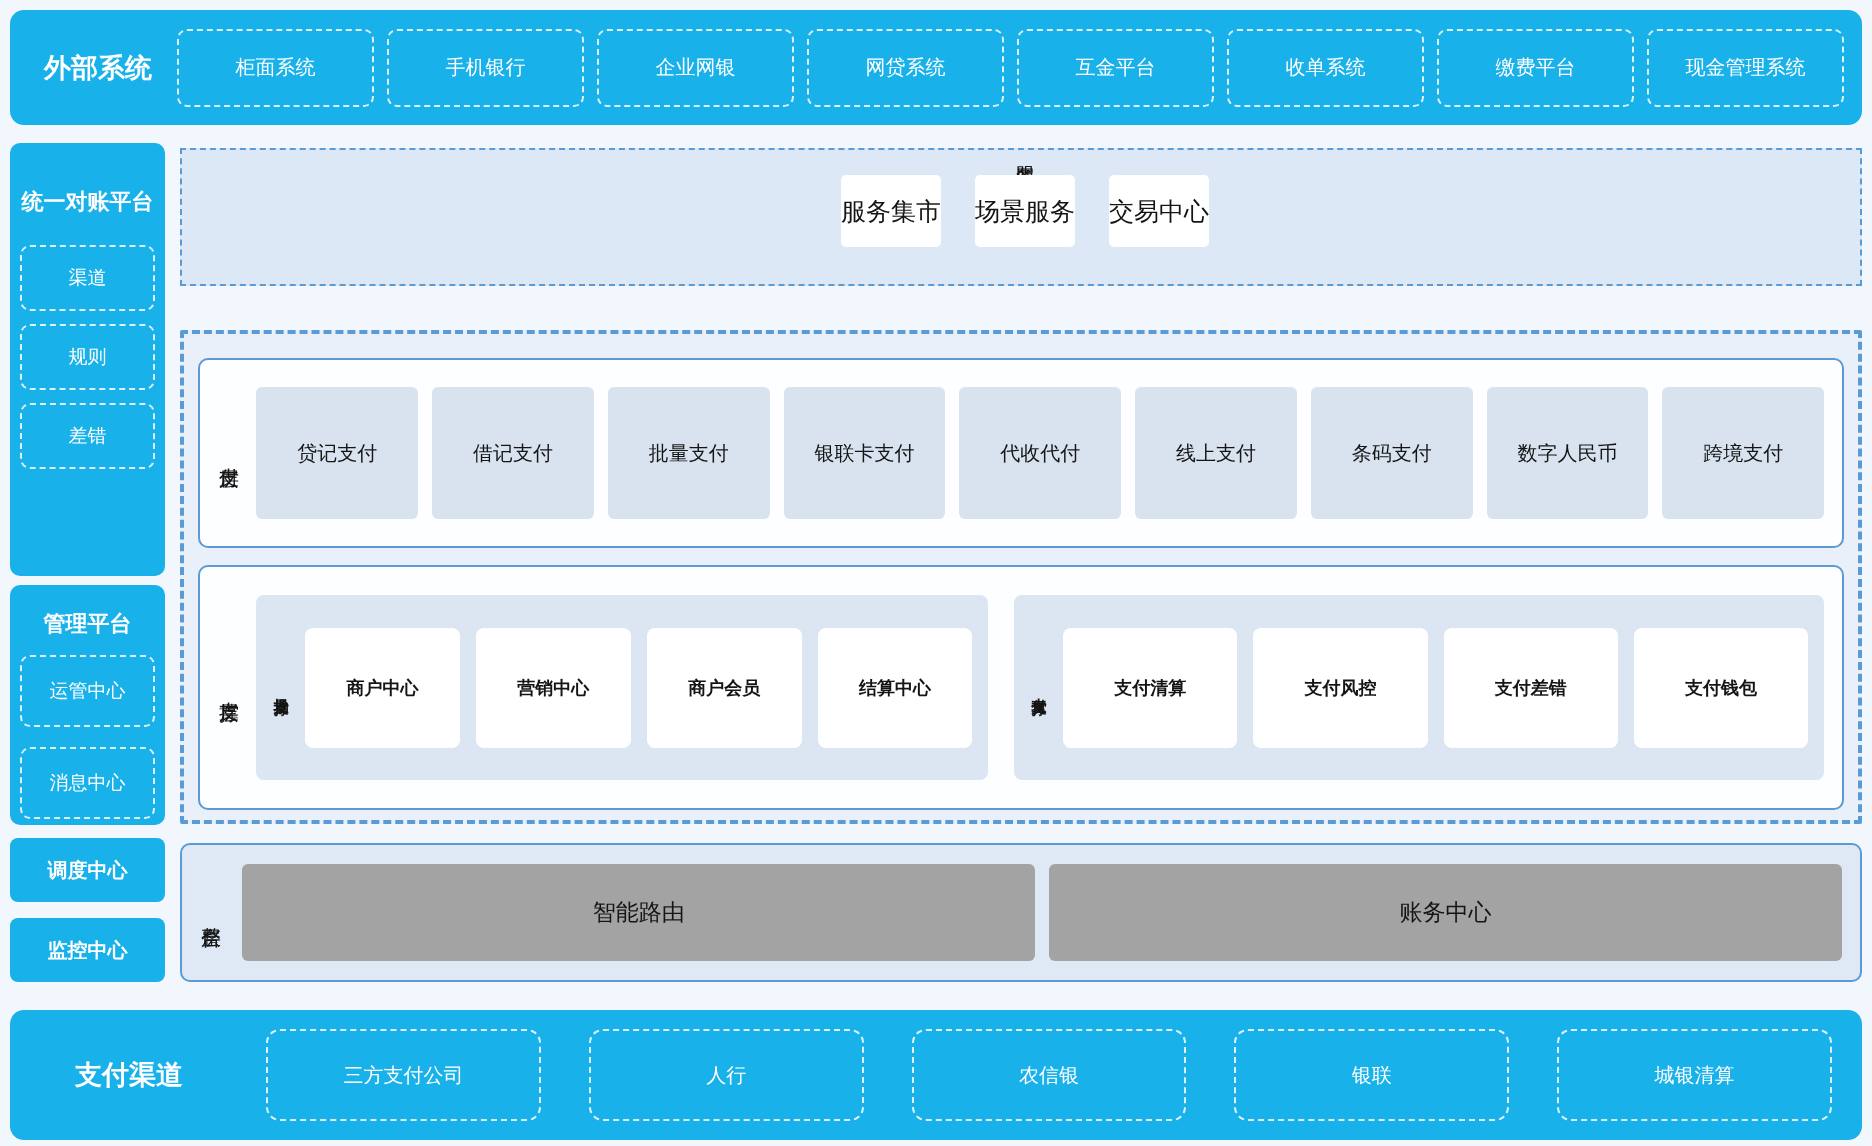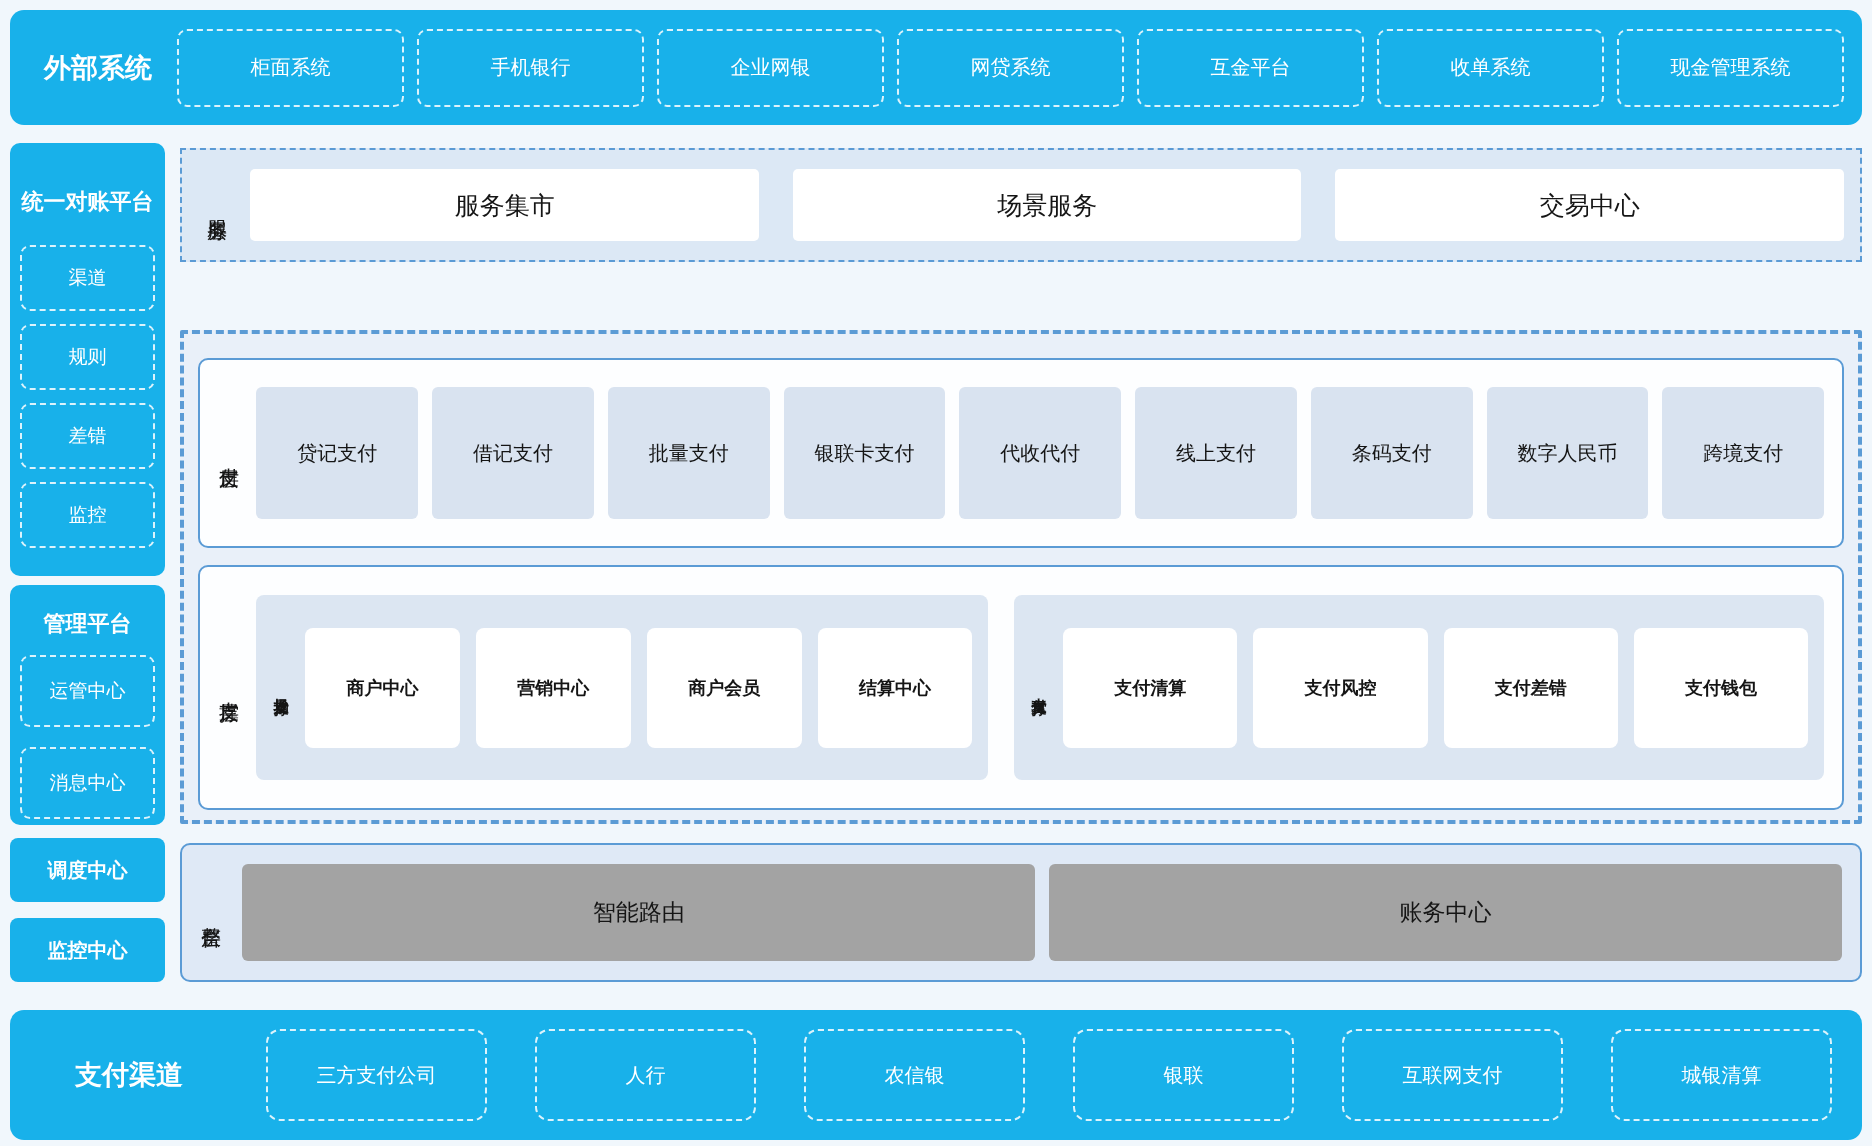--- a/index.html
+++ b/index.html
@@ -29,23 +29,23 @@
   .solid-small{position:absolute;left:10px;width:155px;height:64px;border-radius:8px;
                display:flex;align-items:center;justify-content:center;color:#fff;font-size:20px;font-weight:700;}
   .pos-dispatch{top:838px;}
   .pos-monitor{top:918px;}
 
   
   .vlabel{writing-mode:vertical-rl;text-orientation:upright;color:#151515;line-height:1.12;letter-spacing:1px;}
   .vlabel.big{font-size:20px;}
   .vlabel.small{font-size:15px;}
 
-  .service-layer{position:absolute;left:180px;top:148px;width:1682px;height:114px;box-sizing:border-box;
+  .service-layer{position:absolute;left:180px;top:148px;width:1682px;height:138px;box-sizing:border-box;
                  background:#dce8f5;border:2px dashed #5b9bd5;display:flex;align-items:center;
-                 padding:0 16px 0 24px;gap:22px;}
+                 padding:0 16px 0 24px;gap:22px;flex-direction:column;}
   .service-boxes{flex:1;display:flex;gap:34px;}
   .service-box{flex:1;height:72px;background:#fff;border-radius:5px;display:flex;align-items:center;
                justify-content:center;font-size:25px;color:#151515;}
 
   .middle{position:absolute;left:180px;top:330px;width:1682px;height:494px;box-sizing:border-box;
           background:#e9f0f9;border:4px dashed #5b9bd5;border-radius:2px;}
   .inner-panel{position:absolute;left:14px;right:14px;background:#fdfeff;border:2px solid #5b9bd5;
                border-radius:10px;display:flex;align-items:center;box-sizing:border-box;padding:8px 18px;gap:16px;}
   .pay-panel{top:24px;height:190px;}
   .support-panel{top:231px;height:245px;}
@@ -80,29 +80,29 @@
 <div class="page">
 
   <div class="topbar blue">
     <div class="bar-title">外部系统</div>
     <div class="bar-box">柜面系统</div>
     <div class="bar-box">手机银行</div>
     <div class="bar-box">企业网银</div>
     <div class="bar-box">网贷系统</div>
     <div class="bar-box">互金平台</div>
     <div class="bar-box">收单系统</div>
+    <div class="bar-box">缴费平台</div>
     <div class="bar-box">现金管理系统</div>
   </div>
 
   <div class="side-panel panel-recon blue">
     <div class="side-title">统一对账平台</div>
     <div class="side-box">渠道</div>
     <div class="side-box">规则</div>
     <div class="side-box">差错</div>
-    <div class="side-box">监控</div>
   </div>
 
   <div class="side-panel panel-mgmt blue">
     <div class="side-title">管理平台</div>
     <div class="side-box">运管中心</div>
     <div class="side-box">消息中心</div>
   </div>
 
   <div class="solid-small pos-dispatch blue">调度中心</div>
   <div class="solid-small pos-monitor blue">监控中心</div>
@@ -163,18 +163,17 @@
     </div>
   </div>
 
   <div class="bottombar blue">
     <div class="bar-title">支付渠道</div>
     <div class="bottom-boxes">
       <div class="bottom-box">三方支付公司</div>
       <div class="bottom-box">人行</div>
       <div class="bottom-box">农信银</div>
       <div class="bottom-box">银联</div>
-      <div class="bottom-box">互联网支付</div>
       <div class="bottom-box">城银清算</div>
     </div>
   </div>
 
 </div>
 
 </body></html>

